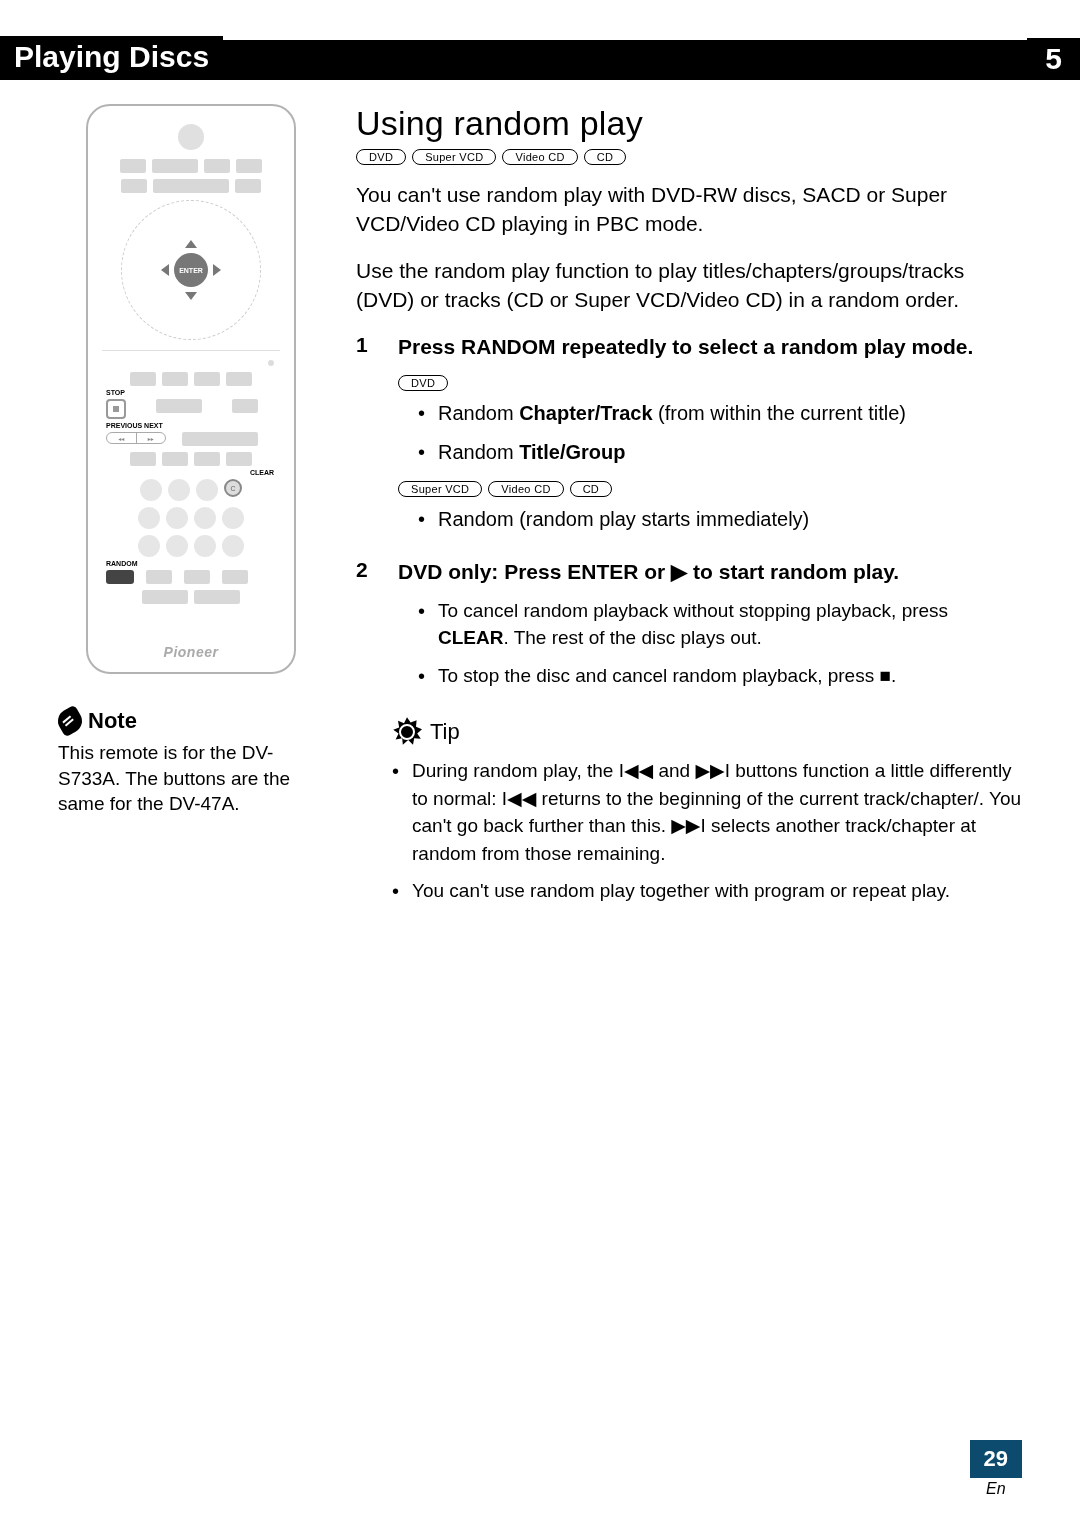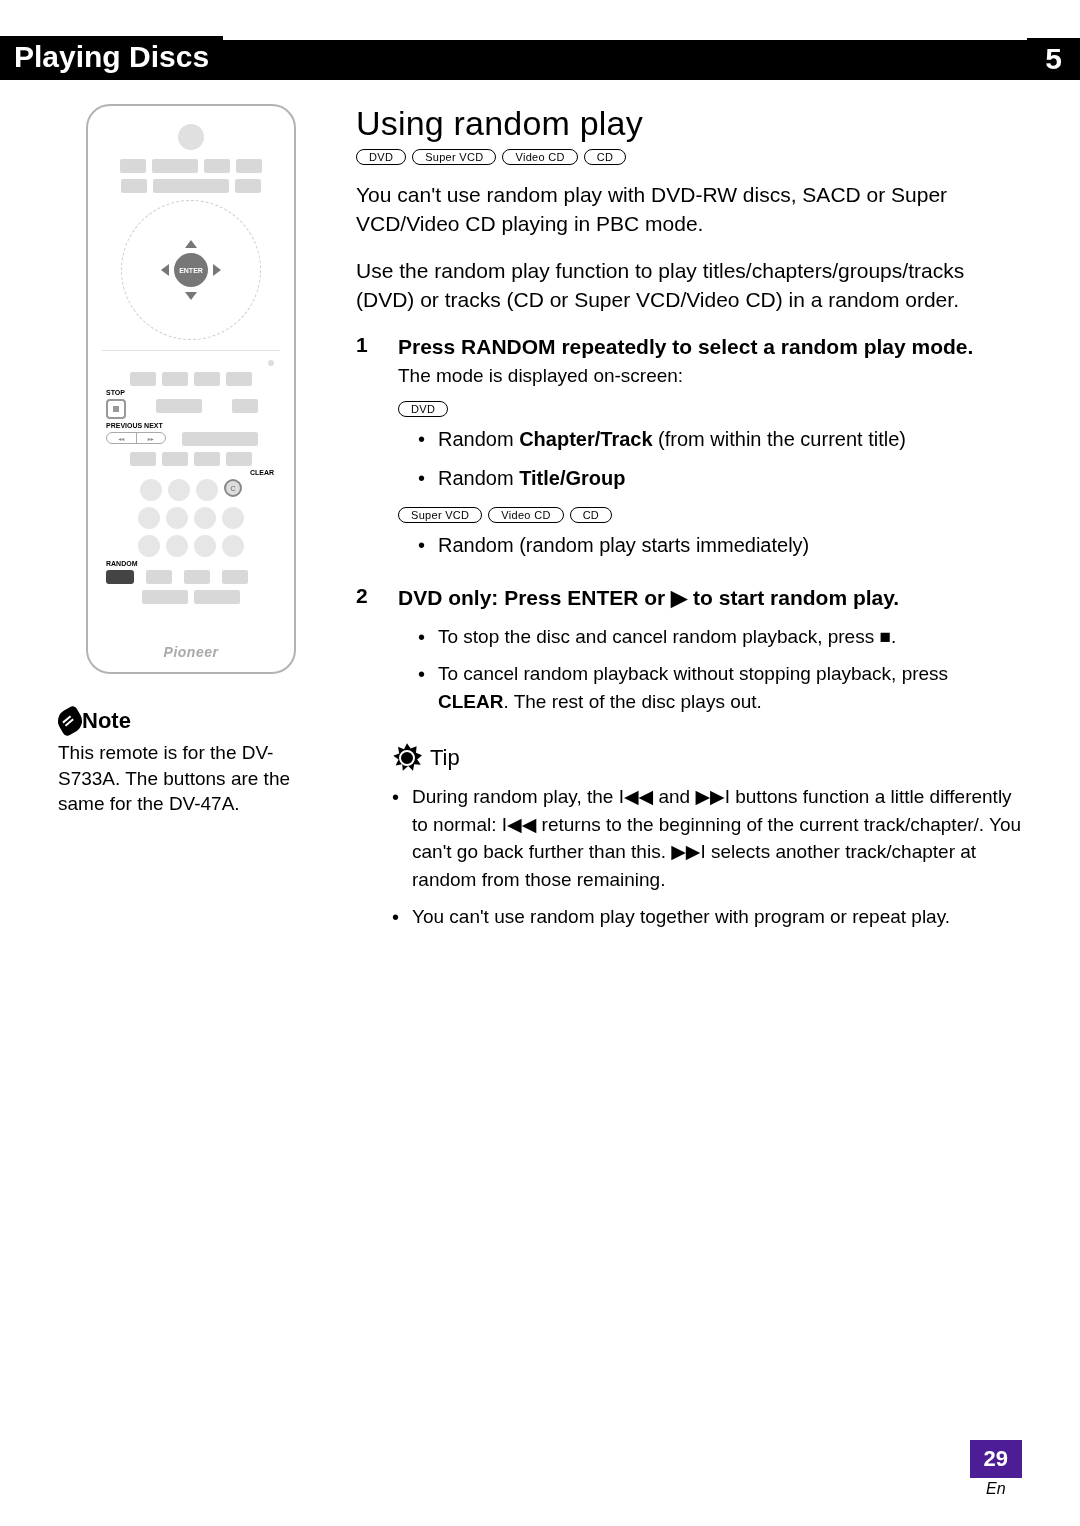--- a/index.html
+++ b/index.html
@@ -31,21 +31,21 @@
   .remote .label { font-size:7px; font-weight:bold; align-self:flex-start; margin-left:4px; }
   .remote .stop-btn { width:20px; height:20px; border:2px solid #999; border-radius:4px; display:flex; align-items:center; justify-content:center; }
   .remote .stop-btn::after{ content:""; width:6px; height:6px; background:#999; }
   .remote .prevnext { width:60px; height:12px; border:1px solid #aaa; border-radius:6px; display:flex; }
   .remote .prevnext > div{ flex:1; display:flex; align-items:center; justify-content:center; font-size:6px; color:#888;}
   .remote .prevnext > div:first-child{border-right:1px solid #aaa;}
   .remote .circ { width:22px; height:22px; border-radius:50%; background:#e6e6e6; }
   .remote .circ.dark { border:2px solid #888; width:18px; height:18px; background:#ddd; display:flex; align-items:center; justify-content:center; font-size:7px; color:#666;}
   .remote .random-btn { width:28px; height:14px; background:#444; border-radius:3px;}
   .remote .brand { margin-top:auto; font-style:italic; font-weight:bold; font-size:14px; color:#aaa; letter-spacing:.5px;}
-  .note-head { display:flex; align-items:center; gap:0; margin-top:34px; }
+  .note-head { display:flex; align-items:center; gap:6px; margin-top:34px; }
   .note-icon { width:24px; height:24px; background:#000; border-radius:50% 20% 50% 20%; transform:rotate(-30deg); position:relative; }
   .note-icon::after{ content:""; position:absolute; width:10px; height:2px; background:#fff; top:8px; left:5px; transform:rotate(-10deg); box-shadow:0 4px 0 #fff;}
   .note-title { font-size:22px; font-weight:600; }
   .note-text { font-size:19px; line-height:1.35; margin-top:6px; }
   h2.section { font-size:34px; font-weight:400; margin-bottom:6px; letter-spacing:.2px;}
   .media-tags { display:flex; gap:6px; margin-bottom:16px; }
   .tag { font-size:11px; font-weight:normal; padding:1px 12px; border:1.6px solid #000; border-radius:12px; letter-spacing:.3px;}
   .para { font-size:21px; line-height:1.38; margin-bottom:18px; }
   .step { display:flex; gap:24px; margin-bottom:14px; }
   .step-num { font-size:21px; font-weight:600; width:18px; flex-shrink:0; }
@@ -58,21 +58,21 @@
   .bullets li::before{ content:"•"; position:absolute; left:0; font-size:20px;}
   .bullets.small li { font-size:19px; line-height:1.45; }
   .mix { font-size:20px; }
   .bold { font-weight:700; }
   .tip-head { display:flex; align-items:center; gap:8px; margin:18px 0 10px 36px; }
   .tip-icon { width:30px; height:30px; background:#000; position:relative; clip-path: polygon(50% 0, 62% 18%, 82% 10%, 80% 32%, 100% 40%, 84% 54%, 96% 72%, 74% 70%, 70% 92%, 54% 76%, 36% 92%, 34% 70%, 12% 74%, 22% 54%, 4% 42%, 24% 34%, 20% 12%, 40% 20%);}
   .tip-icon::after{ content:""; position:absolute; width:12px; height:12px; border:2.8px solid #fff; border-radius:50%; left:7px; top:7px;}
   .tip-title { font-size:22px; font-weight:400; }
   .glyph { font-family: Arial, sans-serif; }
   .page-num-badge { position:absolute; right:58px; bottom:28px; text-align:center; }
-  .page-num-box { background:#4c1d95; color:#fff; font-size:22px; font-weight:600; padding:6px 14px; }
+  .page-num-box { background:#0c4a6e; color:#fff; font-size:22px; font-weight:600; padding:6px 14px; }
   .page-lang { font-size:16px; margin-top:2px;font-style:italic; }
 </style>
 </head>
 <body>
 
 <div class="header-bar">
   <div class="header-title">Playing Discs</div>
   <div class="header-filler"></div>
   <div class="header-right">5</div>
 </div>
@@ -180,21 +180,20 @@
       <span class="tag">Video CD</span>
       <span class="tag">CD</span>
     </div>
     <p class="para">You can't use random play with DVD-RW discs, SACD or Super VCD/Video CD playing in PBC mode.</p>
     <p class="para">Use the random play function to play titles/chapters/groups/tracks (DVD) or tracks (CD or  Super VCD/Video CD) in a random order.</p>
 
     <div class="step">
       <div class="step-num">1</div>
       <div class="step-body">
         <div class="step-title">Press RANDOM repeatedly to select a random play mode.</div>
-        <div class="step-sub">The mode is displayed on-screen:</div>
         <div class="sub-tags">
             <span class="tag">DVD</span>
           </div>
         <ul class="bullets">
           <li><span class="mix"><span>Random </span><span class="bold">Chapter/Track</span><span> (from within the current title)</span></span></li>
           <li><span class="mix"><span>Random </span><span class="bold">Title/Group</span></span></li>
         </ul>
         <div class="sub-tags">
           <span class="tag">Super VCD</span>
           <span class="tag">Video CD</span>
@@ -204,22 +203,22 @@
           <li>Random (random play starts immediately)</li>
         </ul>
       </div>
     </div>
 
     <div class="step">
       <div class="step-num">2</div>
       <div class="step-body">
         <div class="step-title"><span>DVD only: Press ENTER or </span><span class="glyph">▶</span><span> to start random play.</span></div>
         <ul class="bullets small" style="margin-top:10px;">
+          <li><span>To cancel random playback without stopping playback, press </span><span class="bold">CLEAR</span><span>. The rest of the disc plays out.</span></li>
           <li><span>To stop the disc and cancel random playback, press </span><span class="glyph">■</span><span>.</span></li>
-          <li><span>To cancel random playback without stopping playback, press </span><span class="bold">CLEAR</span><span>. The rest of the disc plays out.</span></li>
         </ul>
       </div>
     </div>
 
     <div class="tip-head">
       <div class="tip-icon"></div>
       <div class="tip-title">Tip</div>
     </div>
     <ul class="bullets small" style="padding-left:36px;">
       <li>

